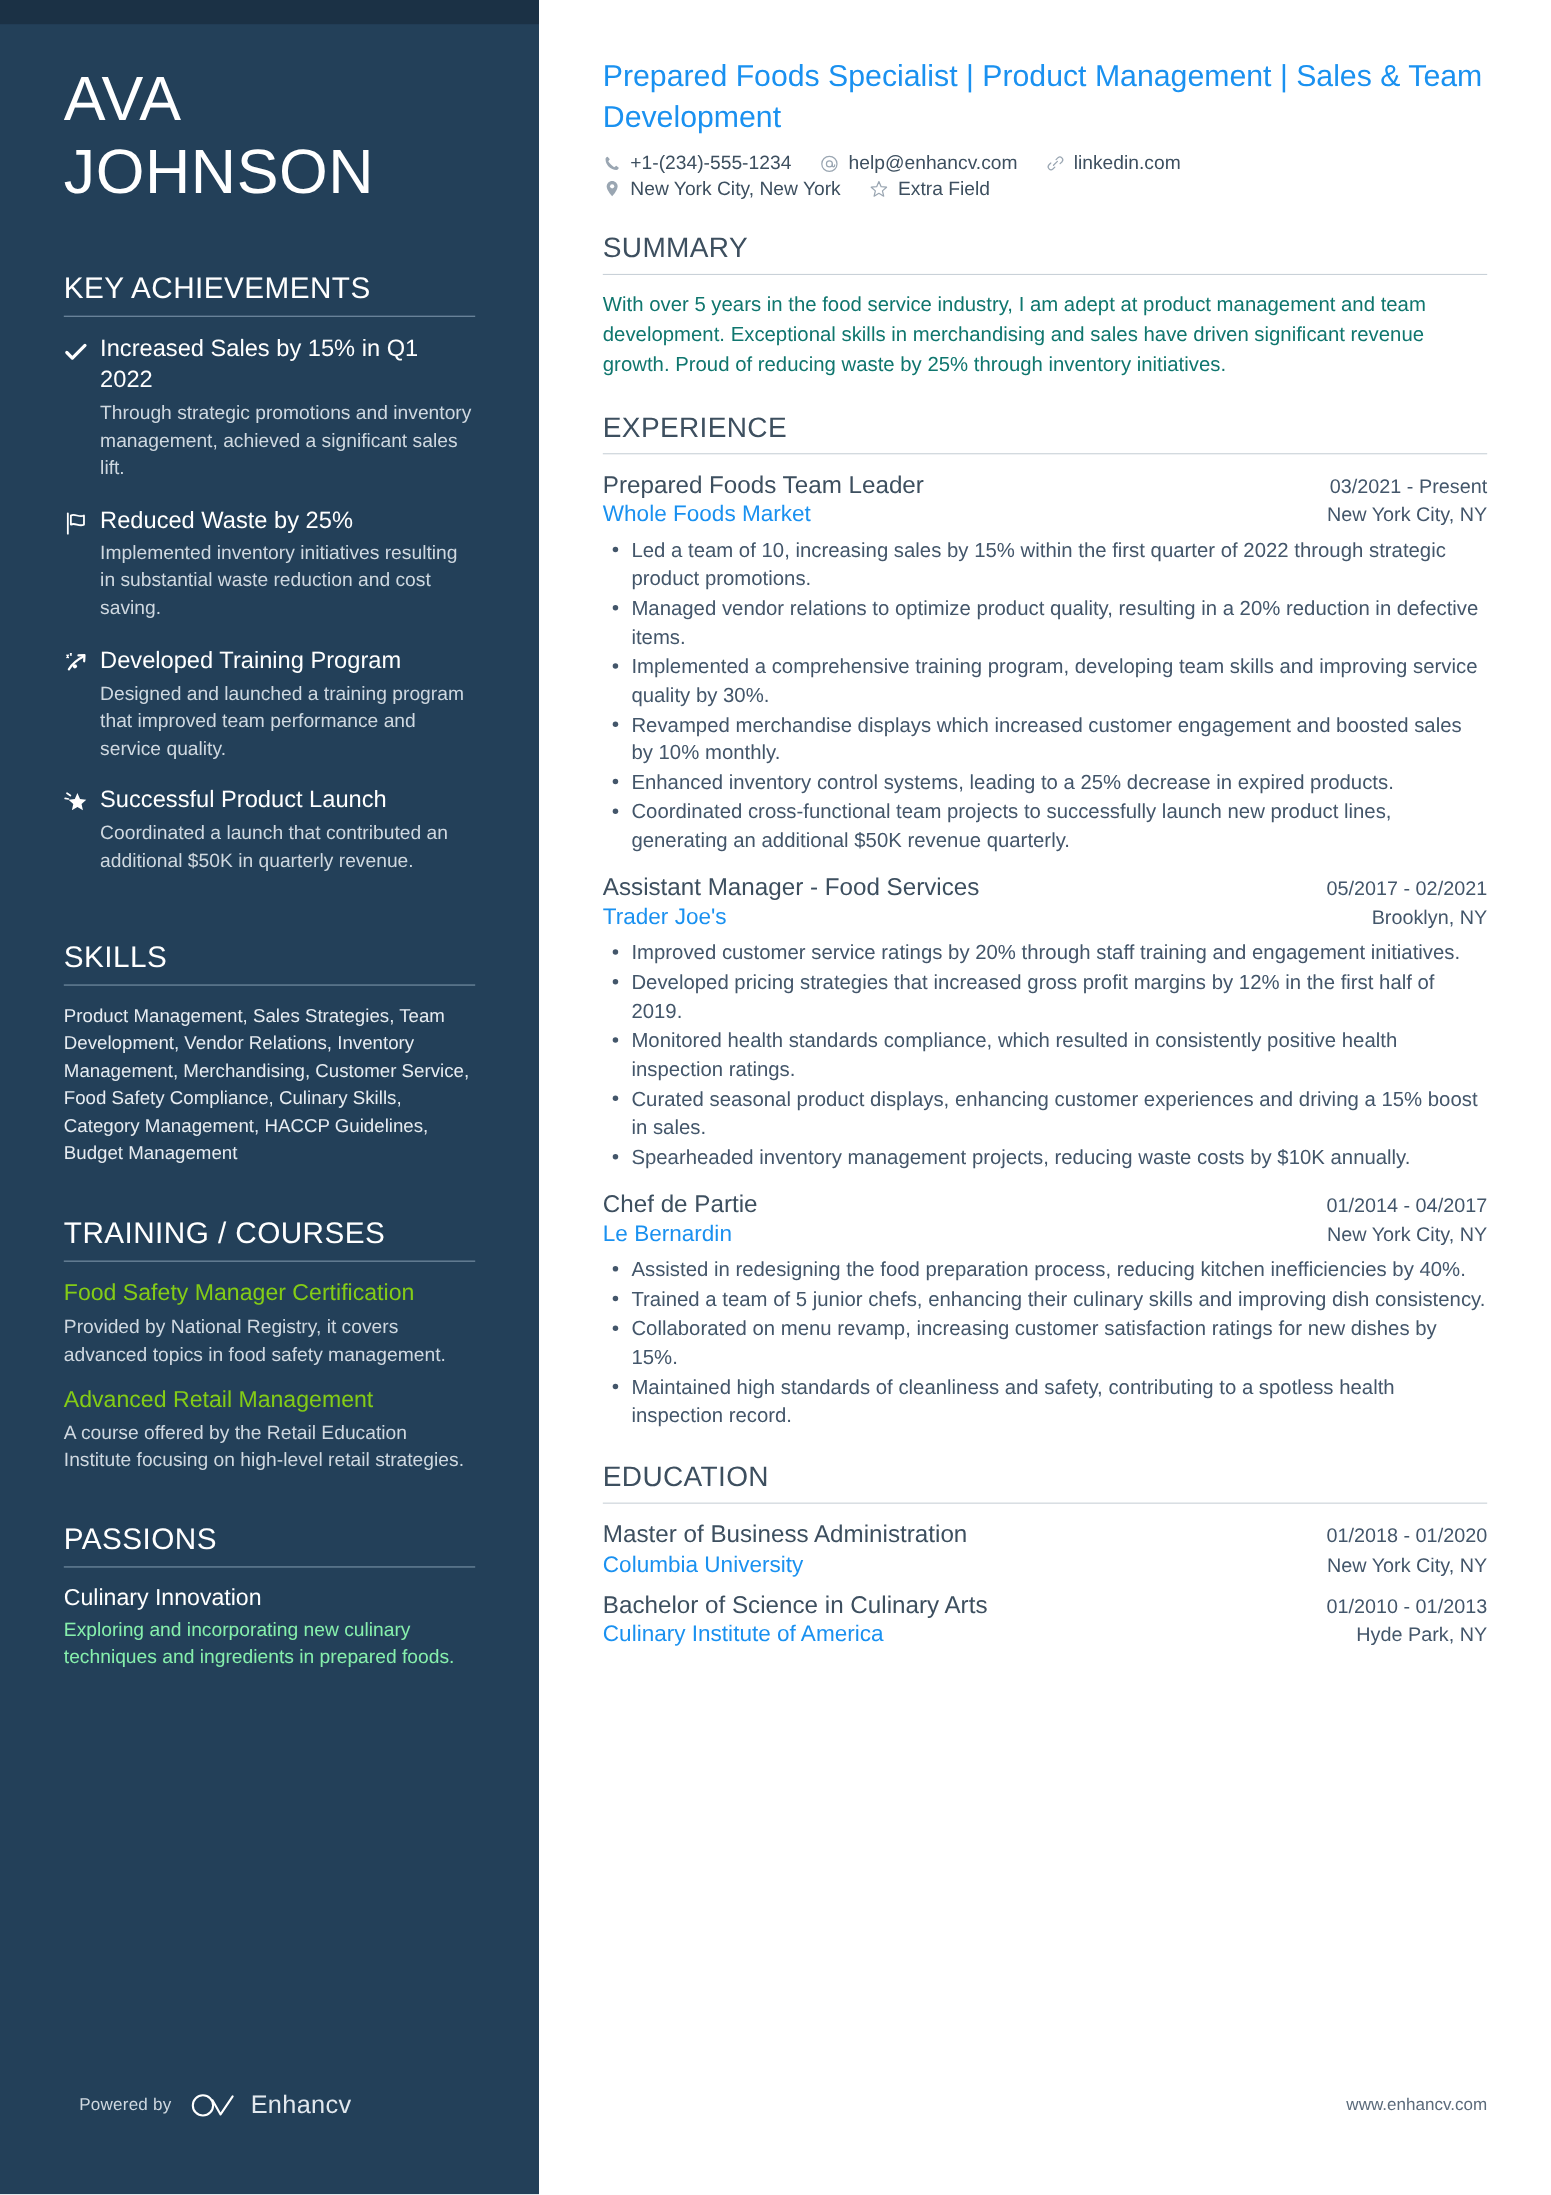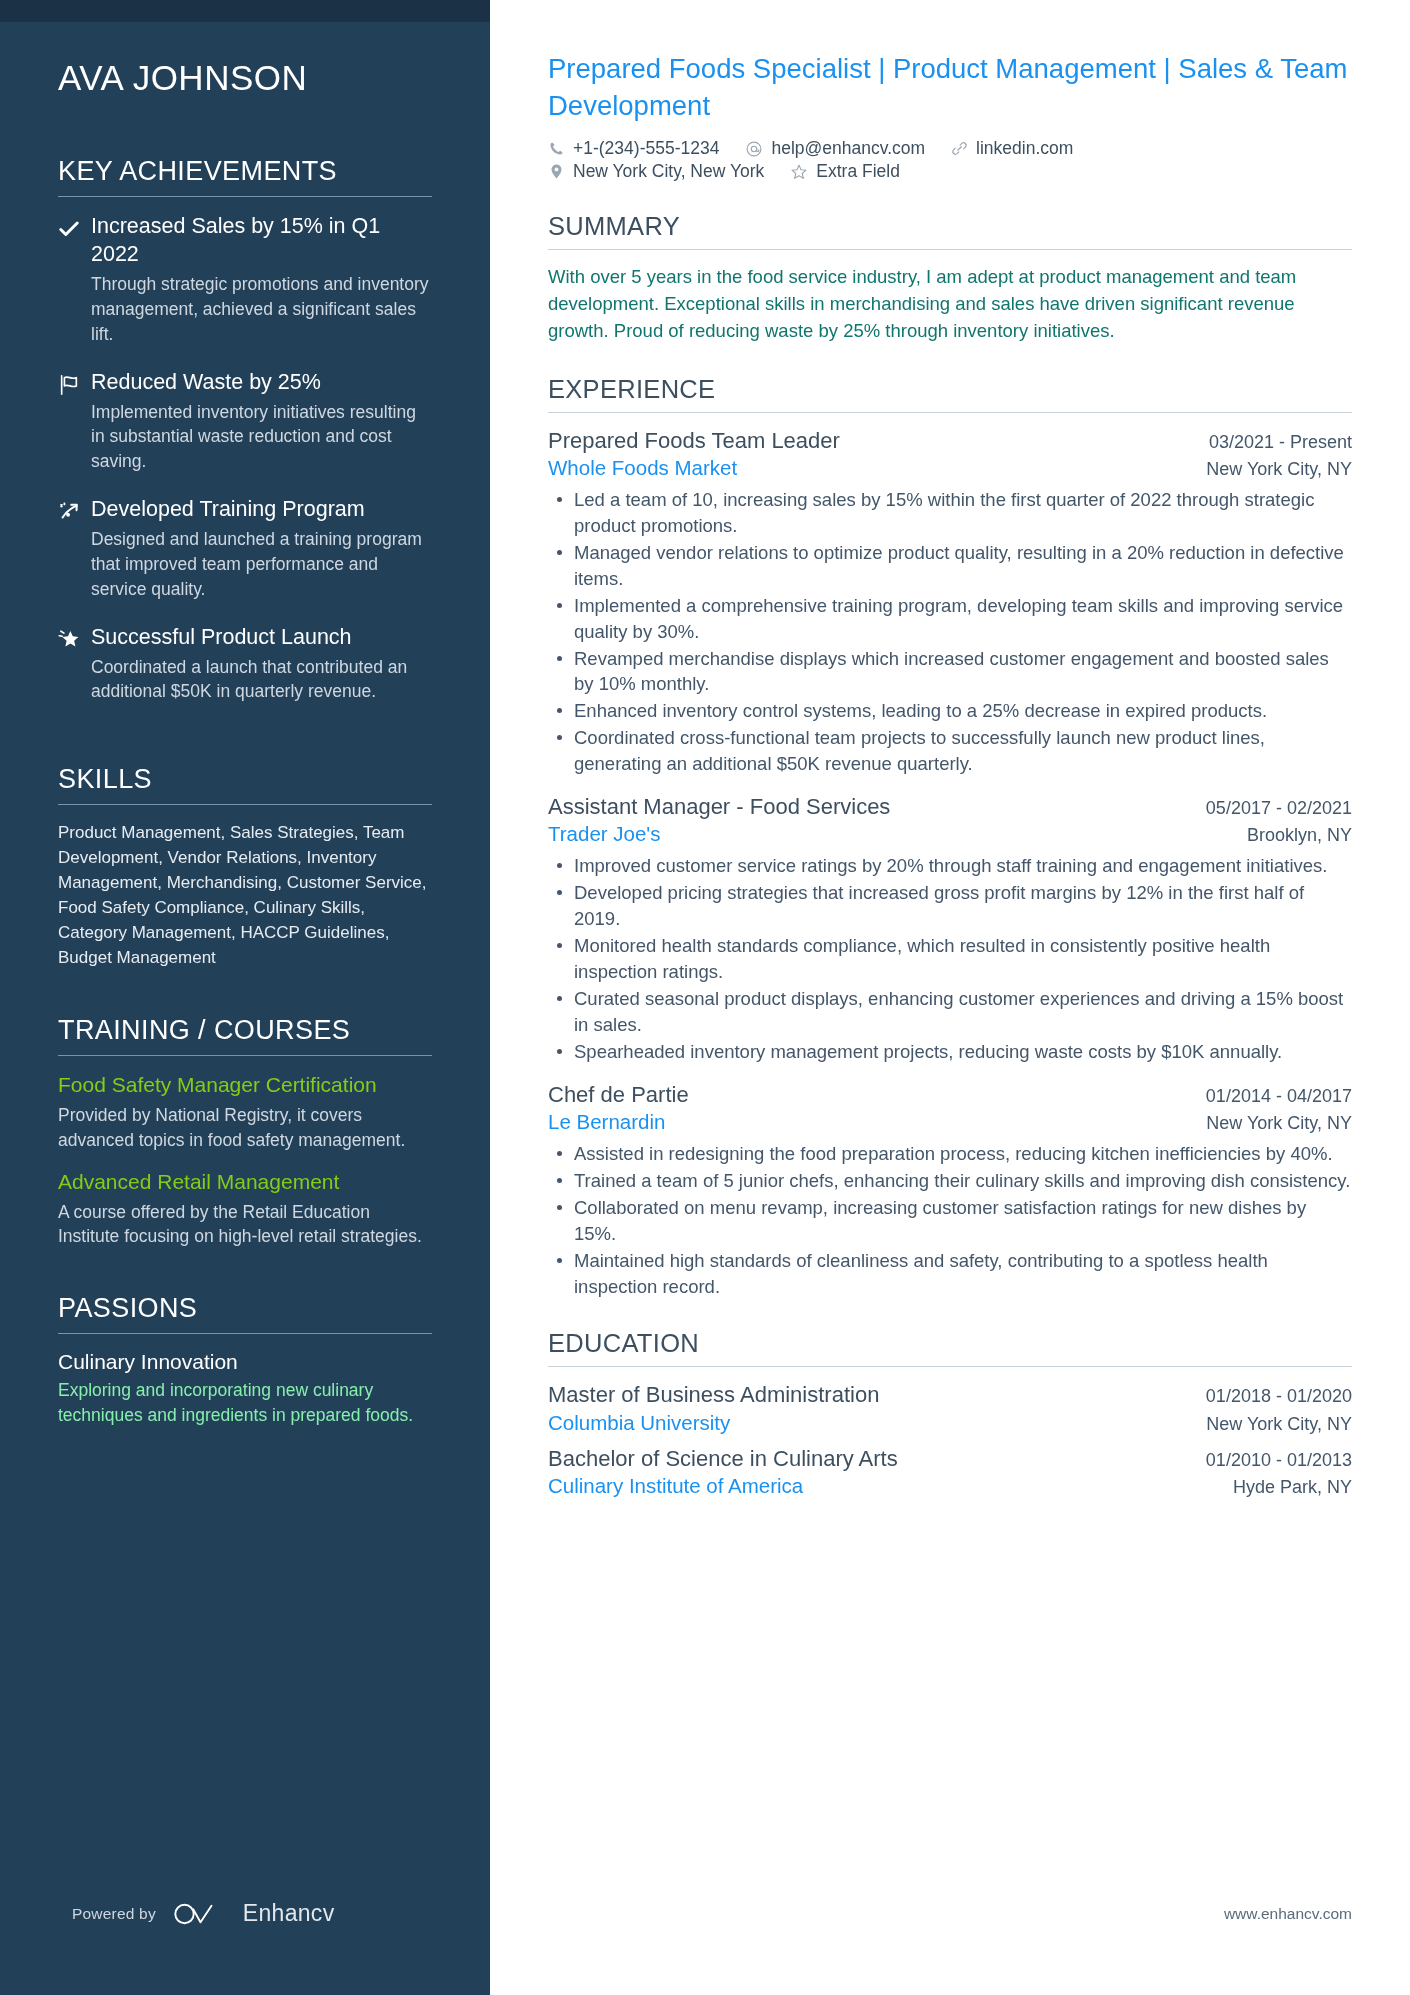--- a/index.html
+++ b/index.html
@@ -25,21 +25,21 @@
     padding: 0 58px;
     flex: 0 0 490px;
   }
   .sidebar-topstrip {
     position: absolute;
     top: 0; left: 0; right: 0;
     height: 22px;
     background: #1b3145;
   }
   .sidebar-name {
-    font-size: 35px;
+    font-size: 57px;
     font-weight: 400;
     letter-spacing: 0.5px;
     color: #ffffff;
     margin-top: 58px;
     line-height: 1.15;
   }
 
   .side-section { margin-top: 44px; }
   .side-section.first { margin-top: 58px; }
   .side-head {
@@ -109,21 +109,21 @@
 
   .powered {
     position: absolute;
     left: 72px;
     bottom: 68px;
     display: flex;
     align-items: center;
     gap: 16px;
   }
   .powered-label { font-size: 15.5px; color: #cfd8e0; letter-spacing: .2px; }
-  .powered-logo { display: flex; align-items: center; gap: 25px; }
+  .powered-logo { display: flex; align-items: center; gap: 10px; }
   .powered-word { font-size: 23px; color: #e2e8ee; letter-spacing: .3px; }
 
   
   .main {
     flex: 1;
     padding: 50px 58px 0 58px;
     position: relative;
     color: #33475b;
   }
   .headline {

